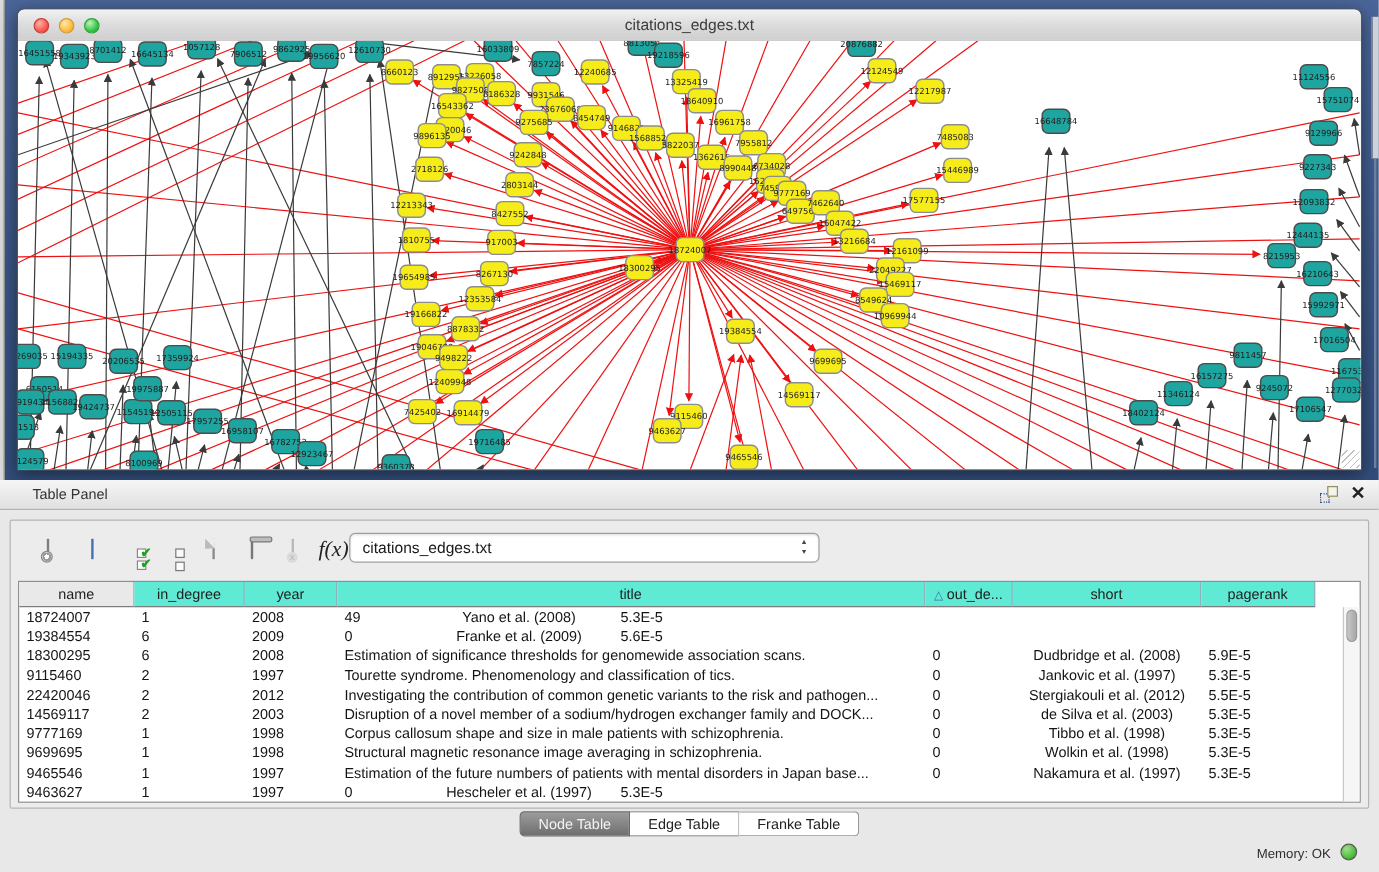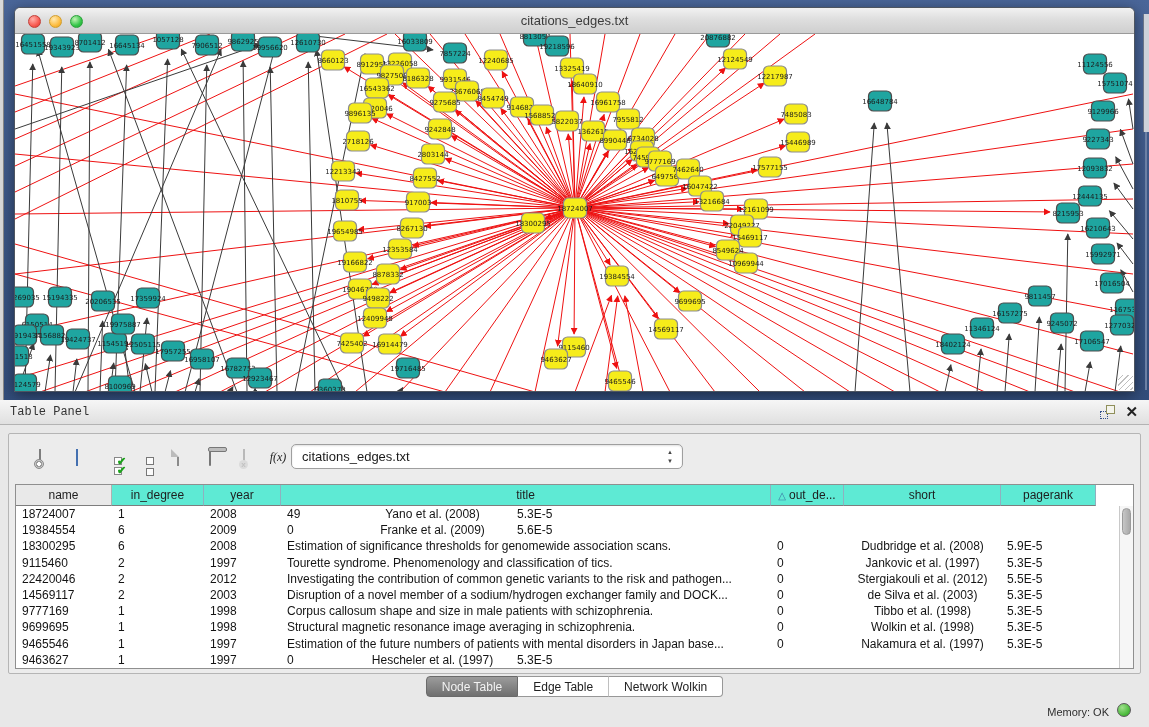--- a/index.html
+++ b/index.html
@@ -32,21 +32,21 @@
 
   .canvas { position:absolute; left:0; top:26px; right:0; bottom:0; background:#fff; overflow:hidden; }
   .canvas svg { position:absolute; left:0; top:0; }
   .resize-grip { position:absolute; right:1px; bottom:1px; width:15px; height:15px;
     background:repeating-linear-gradient(135deg, transparent 0 3px, #b9b9b9 3px 4px); opacity:.9; }
 
   
   #table-panel { position:absolute; left:0; top:400px; width:1149px; height:327px; background:#e8e8e8; }
   .panel-header { position:absolute; left:0; top:0; width:100%; height:25px;
     background:linear-gradient(180deg,#f6f6f6,#e0e0e0); border-bottom:1px solid #b3b3b3; }
-  .panel-header .ph-title { position:absolute; left:10px; top:5px; font-size:12px; color:#333;font-family:Liberation Mono, monospace; }
+  .panel-header .ph-title { position:absolute; left:27px; top:5px; font-size:12px; color:#333; }
   .float-ic { position:absolute; right:34px; top:5px; width:15px; height:14px; }
   .float-ic .sq1 { position:absolute; left:0; bottom:0; width:8px; height:8px; border:1px dotted #31508c; }
   .float-ic .sq2 { position:absolute; right:0; top:0; width:9px; height:9px; border:1px solid #8f8f5a; background:#f4f4ec; }
   .close-ic { position:absolute; right:11px; top:3px; font-size:15px; font-weight:bold; color:#222; line-height:18px; }
 
   .panel-box { position:absolute; left:8px; top:33px; width:1133px; height:241px;
     border:1px solid #b5b5b5; border-radius:2px; background:#ececec; }
 
   
   .toolbar { position:absolute; left:10px; top:8px; height:32px; width:1100px; }
@@ -76,21 +76,21 @@
   .ic-doc:after { content:""; position:absolute; right:-1px; top:-1px; border:4px solid;
       border-color:#ececec #ececec #bbb #bbb; }
   .ic-trash { width:15px; height:18px; margin:3px auto 0; position:relative;
       background:linear-gradient(90deg,#9e9e9e,#efefef 30%,#9e9e9e 60%,#d7d7d7); border:1px solid #777;
       border-radius:2px 2px 3px 3px; }
   .ic-trash:before { content:""; position:absolute; left:-2px; top:-3px; width:17px; height:3px;
       background:#bdbdbd; border:1px solid #777; border-radius:2px; }
   .ic-table.disabled { opacity:.45; filter:grayscale(1); }
   .delx { position:absolute; right:-4px; bottom:-4px; width:9px; height:9px; border-radius:50%;
       background:#c7c7c7; color:#8f8f8f; font-size:8px; line-height:9px; text-align:center; font-weight:bold; }
-  .fx { font-size:12px; color:#222; font-style:italic; font-family:"Liberation Serif",serif; line-height:26px; }
+  .fx { font-size:18px; color:#222; font-style:italic; font-family:"Liberation Serif",serif; line-height:26px; }
 
   .tbl-select { position:absolute; left:272px; top:2px; width:392px; height:25px; background:#fff;
       border:1px solid #9f9f9f; border-radius:5px; box-shadow:inset 0 1px 2px rgba(0,0,0,.12); }
   .tbl-select .val { position:absolute; left:10px; top:4px; font-size:13px; color:#1a1a1a; }
   .tbl-select .steppers { position:absolute; right:7px; top:3px; width:10px; height:18px;
       font-size:6px; color:#444; line-height:9px; text-align:center; }
 
   
   .table-wrap { position:absolute; left:6px; top:50px; width:1119px; height:185px;
       border:1px solid #8f8f8f; background:#fff; overflow:hidden; }
@@ -700,21 +700,21 @@
           </div>
         <div class="vscroll">
           <div class="thumb"></div>
         </div>
       </div>
     </div>
 
     <div class="tabbar" id="tabbar">
         <span class="seg first selected">Node Table</span>
         <span class="seg">Edge Table</span>
-        <span class="seg last">Network Wolkin</span>
+        <span class="seg last">Franke Table</span>
       </div>
 
     <div class="statusbar">
       <span class="mem-label">Memory: OK</span>
       <span class="mem-dot"></span>
     </div>
   </div>
 
 </div>
 

